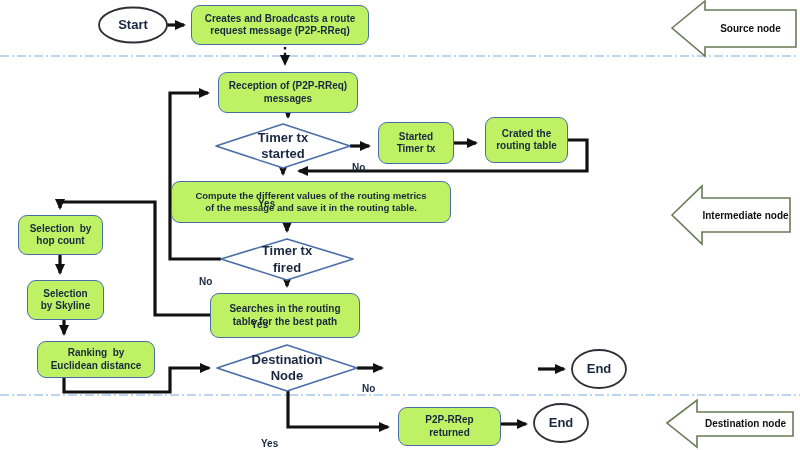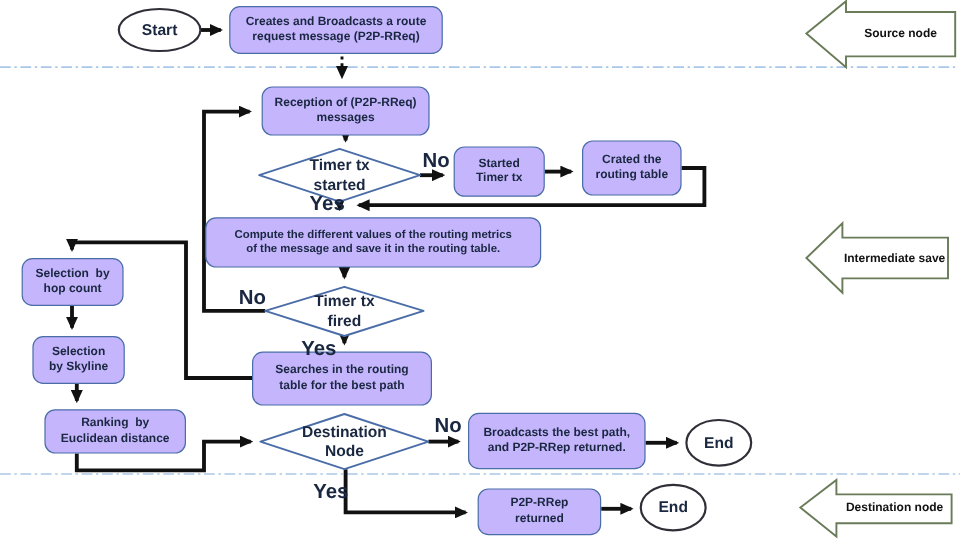--- a/index.html
+++ b/index.html
@@ -1,26 +1,26 @@
 <!DOCTYPE html>
 <html><head>
 <meta charset="utf-8">
 <style>
   html,body{margin:0;padding:0;background:#fff;}
   .stage{position:relative;width:800px;height:450px;background:#ffffff;overflow:hidden;
          font-family:"Liberation Sans", sans-serif;}
   .stage svg{position:absolute;left:0;top:0;}
   .node{position:absolute;box-sizing:border-box;border:1.6px solid #4a6da8;border-radius:9px;
-        background:#c4b5fd;display:flex;align-items:center;justify-content:center;text-align:center;
+        background:#bef264;display:flex;align-items:center;justify-content:center;text-align:center;
         font-weight:bold;font-size:10px;line-height:1.25;color:#1a2740;white-space:pre;}
   .node.compute{font-size:9.5px;}
   .dlabel,.olabel{position:absolute;display:flex;align-items:center;justify-content:center;
         text-align:center;font-weight:bold;font-size:13px;line-height:1.25;color:#1a2740;
         white-space:pre;pointer-events:none;}
-  .elabel{position:absolute;font-weight:bold;font-size:17px;color:#1a2740;white-space:pre;}
+  .elabel{position:absolute;font-weight:bold;font-size:10px;color:#1a2740;white-space:pre;margin-top:38px;}
   .lane-label{position:absolute;display:flex;align-items:center;justify-content:center;
         text-align:center;font-weight:bold;font-size:10px;color:#111;white-space:pre;}
 </style>
 </head>
 <body>
 
 <div class="stage">
 
   <svg width="800" height="450" viewBox="0 0 800 450">
     <defs>
@@ -83,22 +83,20 @@
   <div class="node compute" style="left:171px;top:181px;width:280px;height:42px;"><span>Compute the different values of the routing metrics
 of the message and save it in the routing table.</span></div>
   <div class="node" style="left:18px;top:215px;width:85px;height:40px;"><span>Selection  by
 hop count</span></div>
   <div class="node" style="left:210px;top:293px;width:150px;height:45px;"><span>Searches in the routing
 table for the best path</span></div>
   <div class="node" style="left:27px;top:280px;width:77px;height:40px;"><span>Selection
 by Skyline</span></div>
   <div class="node" style="left:5px;top:341px;width:118px;height:37px;margin-left:32px;"><span>Ranking  by
 Euclidean distance</span></div>
-  <div class="node" style="left:390px;top:344px;width:148px;height:47px;"><span>Broadcasts the best path,
-and P2P-RRep returned.</span></div>
   <div class="node" style="left:398px;top:407px;width:103px;height:39px;"><span>P2P-RRep
 returned</span></div>
 
   <div class="dlabel" style="left:223px;top:124px;width:120px;height:44px;">Timer tx
 started</div>
   <div class="dlabel" style="left:227px;top:239px;width:120px;height:41px;">Timer tx
 fired</div>
   <div class="dlabel" style="left:227px;top:346px;width:120px;height:44px;">Destination
 Node</div>
 
@@ -107,16 +105,16 @@
   <div class="olabel" style="left:534px;top:404px;width:54px;height:38px;">End</div>
 
   <div class="elabel" style="left:352px;top:124px;">No</div>
   <div class="elabel" style="left:258px;top:160px;">Yes</div>
   <div class="elabel" style="left:199px;top:238px;">No</div>
   <div class="elabel" style="left:251px;top:281px;">Yes</div>
   <div class="elabel" style="left:362px;top:345px;">No</div>
   <div class="elabel" style="left:261px;top:400px;">Yes</div>
 
   <div class="lane-label" style="left:703px;top:19px;width:95px;height:19px;">Source node</div>
-  <div class="lane-label" style="left:698px;top:206px;width:95px;height:19px;">Intermediate save</div>
+  <div class="lane-label" style="left:698px;top:206px;width:95px;height:19px;">Intermediate node</div>
   <div class="lane-label" style="left:697px;top:414px;width:97px;height:19px;">Destination node</div>
 
 </div>
 
 </body></html>

